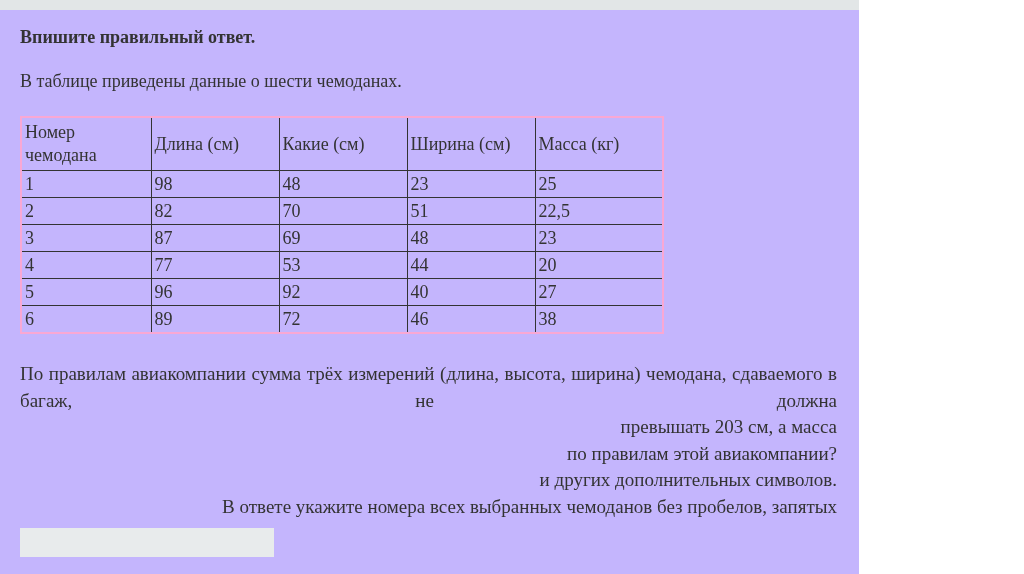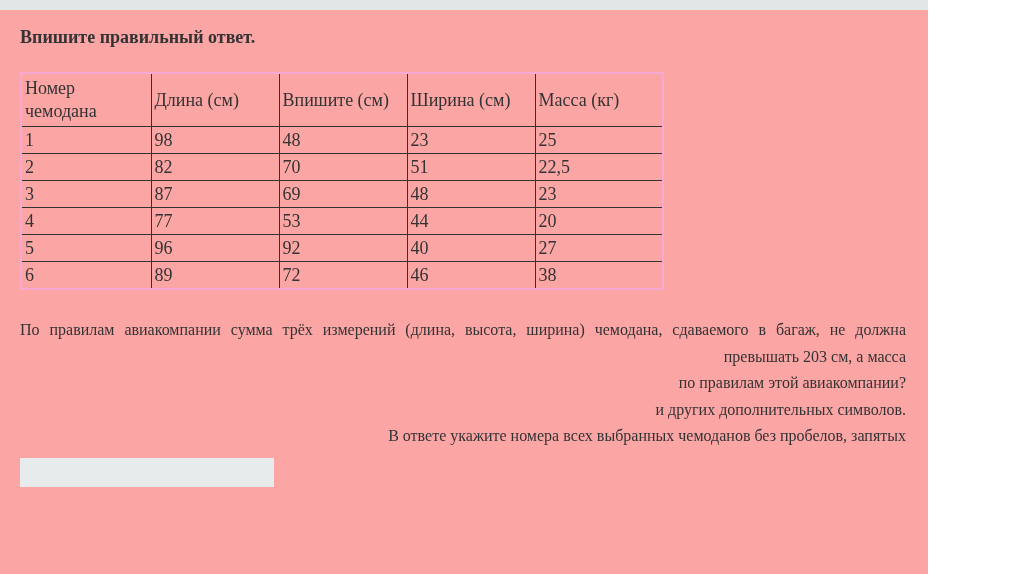--- a/index.html
+++ b/index.html
@@ -3,25 +3,25 @@
 <meta charset="utf-8">
 <style>
   html, body {
     margin: 0;
     padding: 0;
     background: #ffffff;
     font-family: "Liberation Serif", "DejaVu Serif", serif;
     color: #333333;
   }
   .page {
-    width: 928px;
+    width: 859px;
     height: 574px;
     position: relative;
     overflow: hidden;
-    background: #fca5a5;
+    background: #c4b5fd;
   }
   .topbar {
     width: 100%;
     height: 10px;
     background: #e2e6e7;
   }
   .content {
     padding: 0 22px 0 20px;
   }
   .title {
@@ -59,21 +59,21 @@
     line-height: 23px;
   }
   table.suitcases td {
     height: 24px;
     line-height: 22px;
   }
   col.c-num   { width: 130px; }
   col.c-other { width: 128px; }
   .question {
     margin: 27px 0 0 0;
-    font-size: 16px;
+    font-size: 19px;
     line-height: 26.5px;
   }
   .question .line {
     text-align: right;
   }
   .question .line.justified {
     text-align: justify;
     text-align-last: justify;
   }
   .answer-wrap {
@@ -97,34 +97,35 @@
 <body>
 
 <div class="page">
 
   <div class="topbar"></div>
 
   <div class="content">
 
     <div class="title">Впишите правильный ответ.</div>
 
+    <div class="intro">В таблице приведены данные о шести чемоданах.</div>
 
     <table class="suitcases">
       <colgroup>
         <col class="c-num">
         <col class="c-other">
         <col class="c-other">
         <col class="c-other">
         <col class="c-other">
       </colgroup>
       <thead>
         <tr>
           <th>Номер чемодана</th>
           <th>Длина (см)</th>
-          <th>Впишите (см)</th>
+          <th>Какие (см)</th>
           <th>Ширина (см)</th>
           <th>Масса (кг)</th>
         </tr>
       </thead>
       <tbody>
         <tr>
           <td>1</td>
           <td>98</td>
           <td>48</td>
           <td>23</td>

